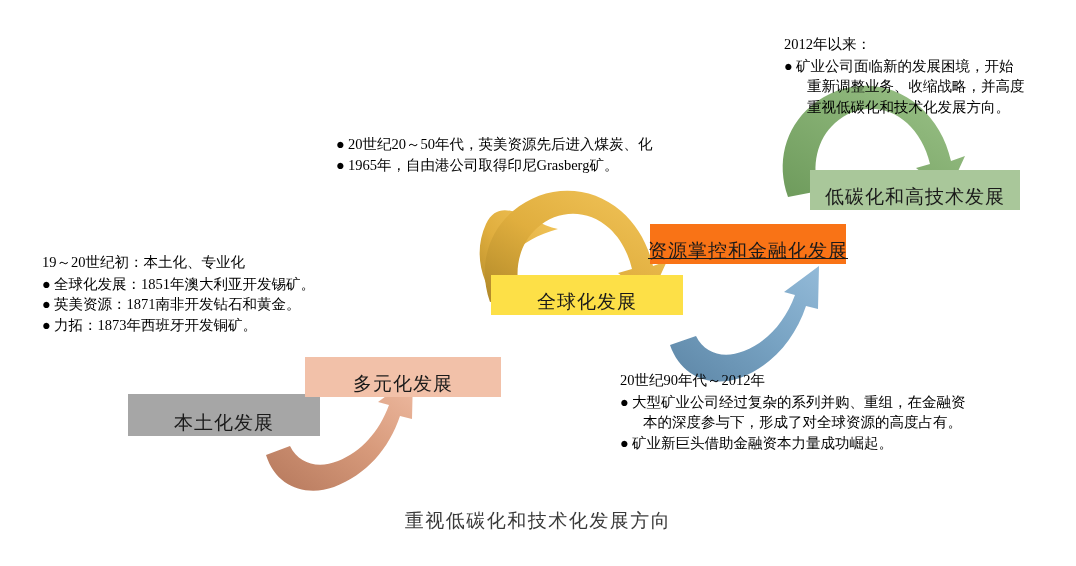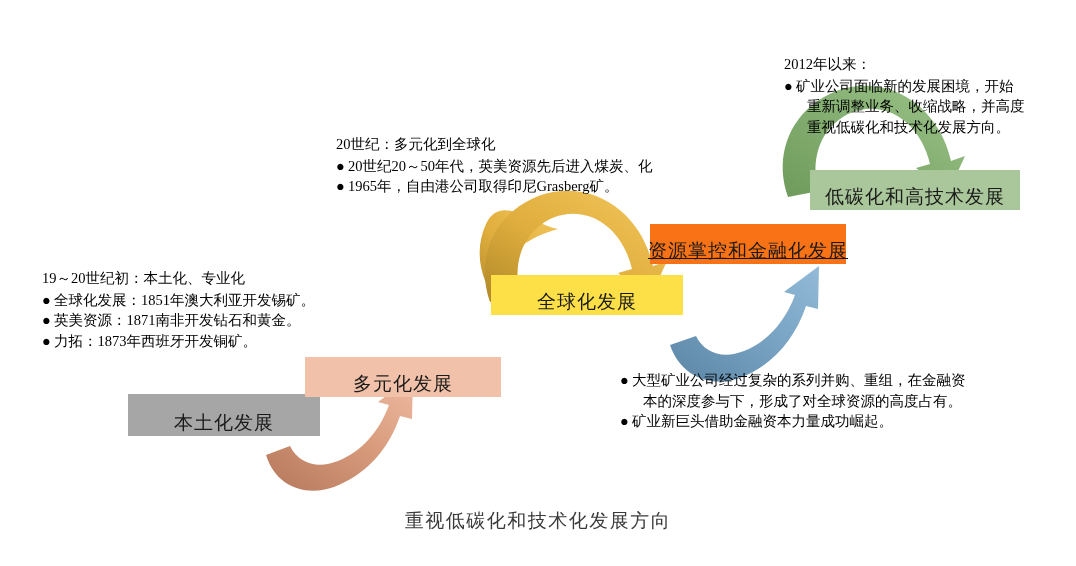--- a/index.html
+++ b/index.html
@@ -202,40 +202,40 @@
   </div>
 
   <div class="stage-box" style="left:650px; top:224px; width:196px; height:40px; background:#f97316;text-decoration:underline;">
     <span>资源掌控和金融化发展</span>
   </div>
 
   <div class="stage-box" style="left:810px; top:170px; width:210px; height:40px; background:#A9C79A;">
     <span>低碳化和高技术发展</span>
   </div>
 
-  <div class="note" style="left:42px; top:268px;">
+  <div class="note" style="left:42px; top:252px;">
     <span class="note-head">19～20世纪初：本土化、专业化</span>
     <span class="bullet-line"><span class="dot">●</span><span>全球化发展：1851年澳大利亚开发锡矿。</span></span>
     <span class="bullet-line"><span class="dot">●</span><span>英美资源：1871南非开发钻石和黄金。</span></span>
     <span class="bullet-line"><span class="dot">●</span><span>力拓：1873年西班牙开发铜矿。</span></span>
   </div>
 
   <div class="note" style="left:336px; top:134px;">
-    <span class="note-head">20世纪：多元化到全球化</span>
     <span class="bullet-line"><span class="dot">●</span><span>20世纪20～50年代，英美资源先后进入煤炭、化</span></span>
     <span class="bullet-line"><span class="dot">●</span><span>1965年，自由港公司取得印尼Grasberg矿。</span></span>
   </div>
 
   <div class="note" style="left:620px; top:370px;">
+    <span class="note-head">20世纪90年代～2012年</span>
     <span class="bullet-line"><span class="dot">●</span><span>大型矿业公司经过复杂的系列并购、重组，在金融资</span></span>
     <span class="cont-line">本的深度参与下，形成了对全球资源的高度占有。</span>
     <span class="bullet-line"><span class="dot">●</span><span>矿业新巨头借助金融资本力量成功崛起。</span></span>
   </div>
 
-  <div class="note" style="left:784px; top:34px;margin-top:20px;">
+  <div class="note" style="left:784px; top:34px;">
     <span class="note-head">2012年以来：</span>
     <span class="bullet-line"><span class="dot">●</span><span>矿业公司面临新的发展困境，开始</span></span>
     <span class="cont-line">重新调整业务、收缩战略，并高度</span>
     <span class="cont-line">重视低碳化和技术化发展方向。</span>
   </div>
 
   <div id="caption">重视低碳化和技术化发展方向</div>
 
 </div>
 

